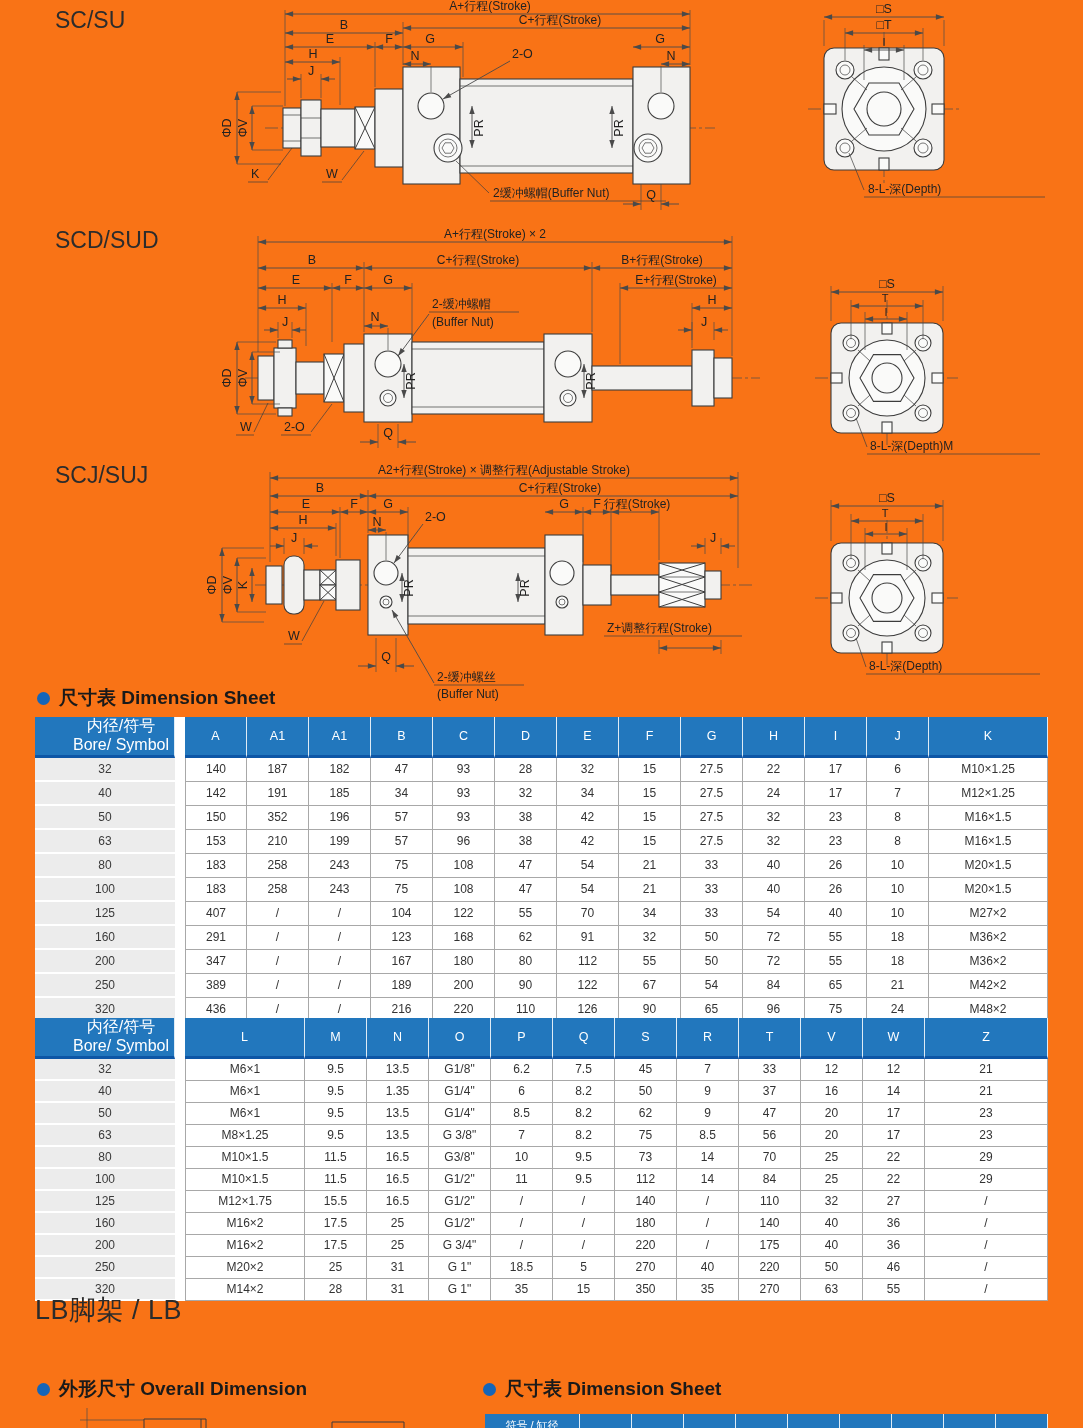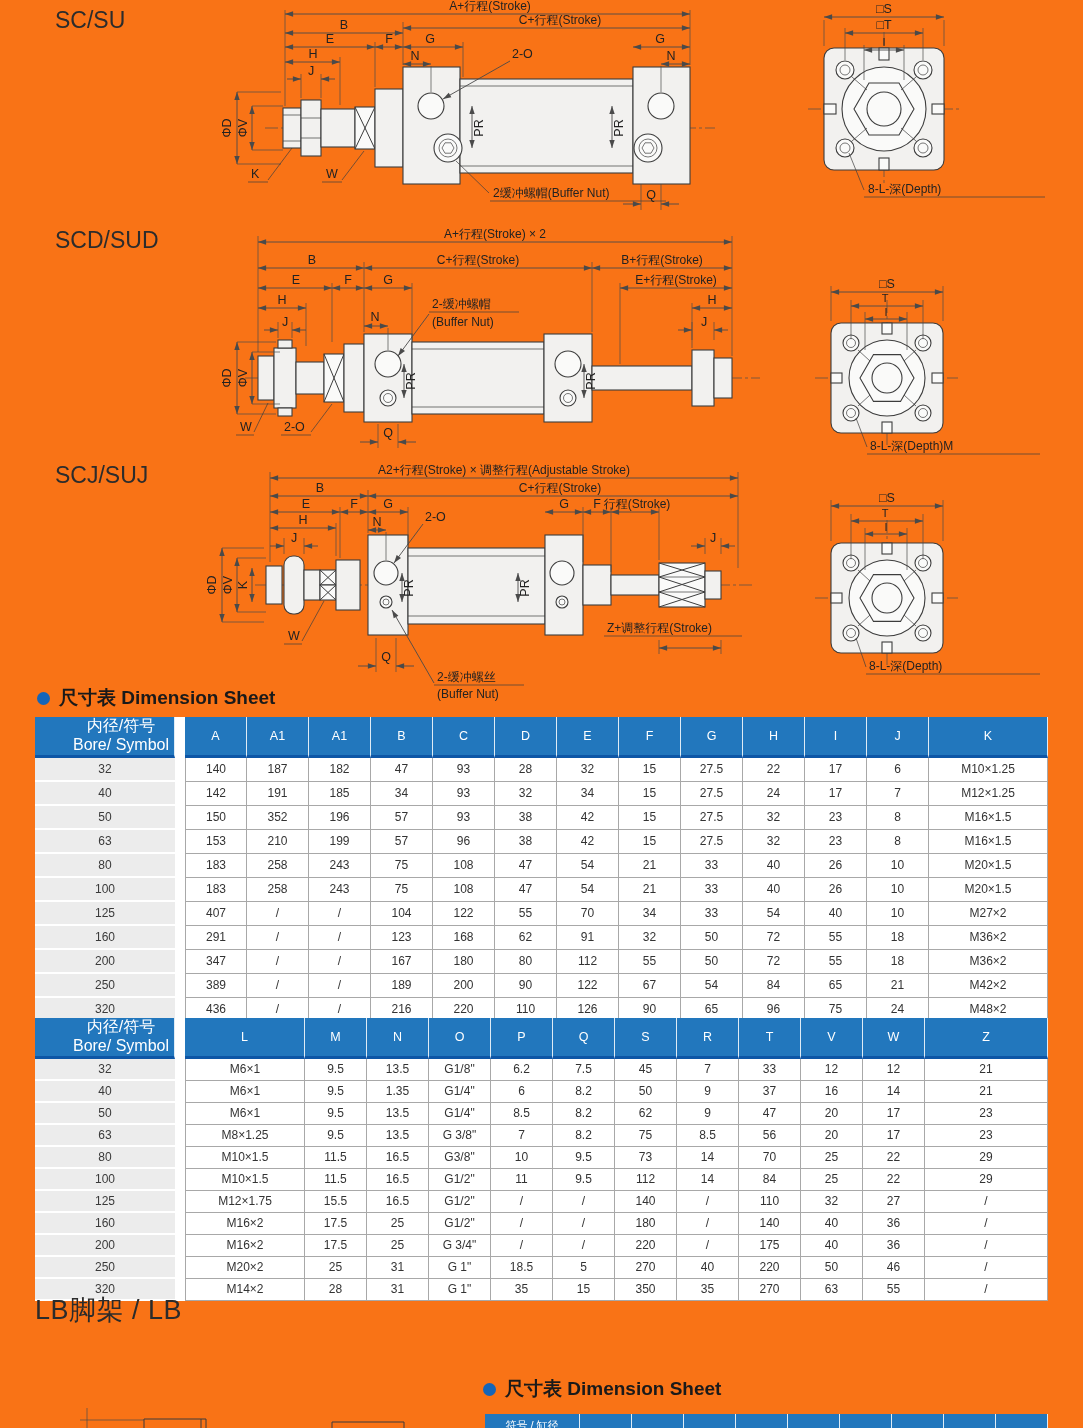--- a/index.html
+++ b/index.html
@@ -925,20 +925,24 @@
           <td>270</td>
           <td>63</td>
           <td>55</td>
           <td>/</td>
         </tr>
       </tbody>
 </table>
 
 <div class="abs lb-heading" style="left:35px;top:1292px">LB脚架 / LB</div>
 
+<div class="abs sheet-heading" style="left:37px;top:1376px">
+  <span class="bullet"></span>
+  <span>外形尺寸 Overall Dimension</span>
+</div>
 
 <div class="abs sheet-heading" style="left:483px;top:1376px">
   <span class="bullet"></span>
   <span>尺寸表 Dimension Sheet</span>
 </div>
 
 <div class="abs partial-table" style="left:485px;top:1414px;width:563px">
   <div class="pcell first">符号 / 缸径</div>
   <div class="pcell rest"></div>
   <div class="pcell rest"></div>

